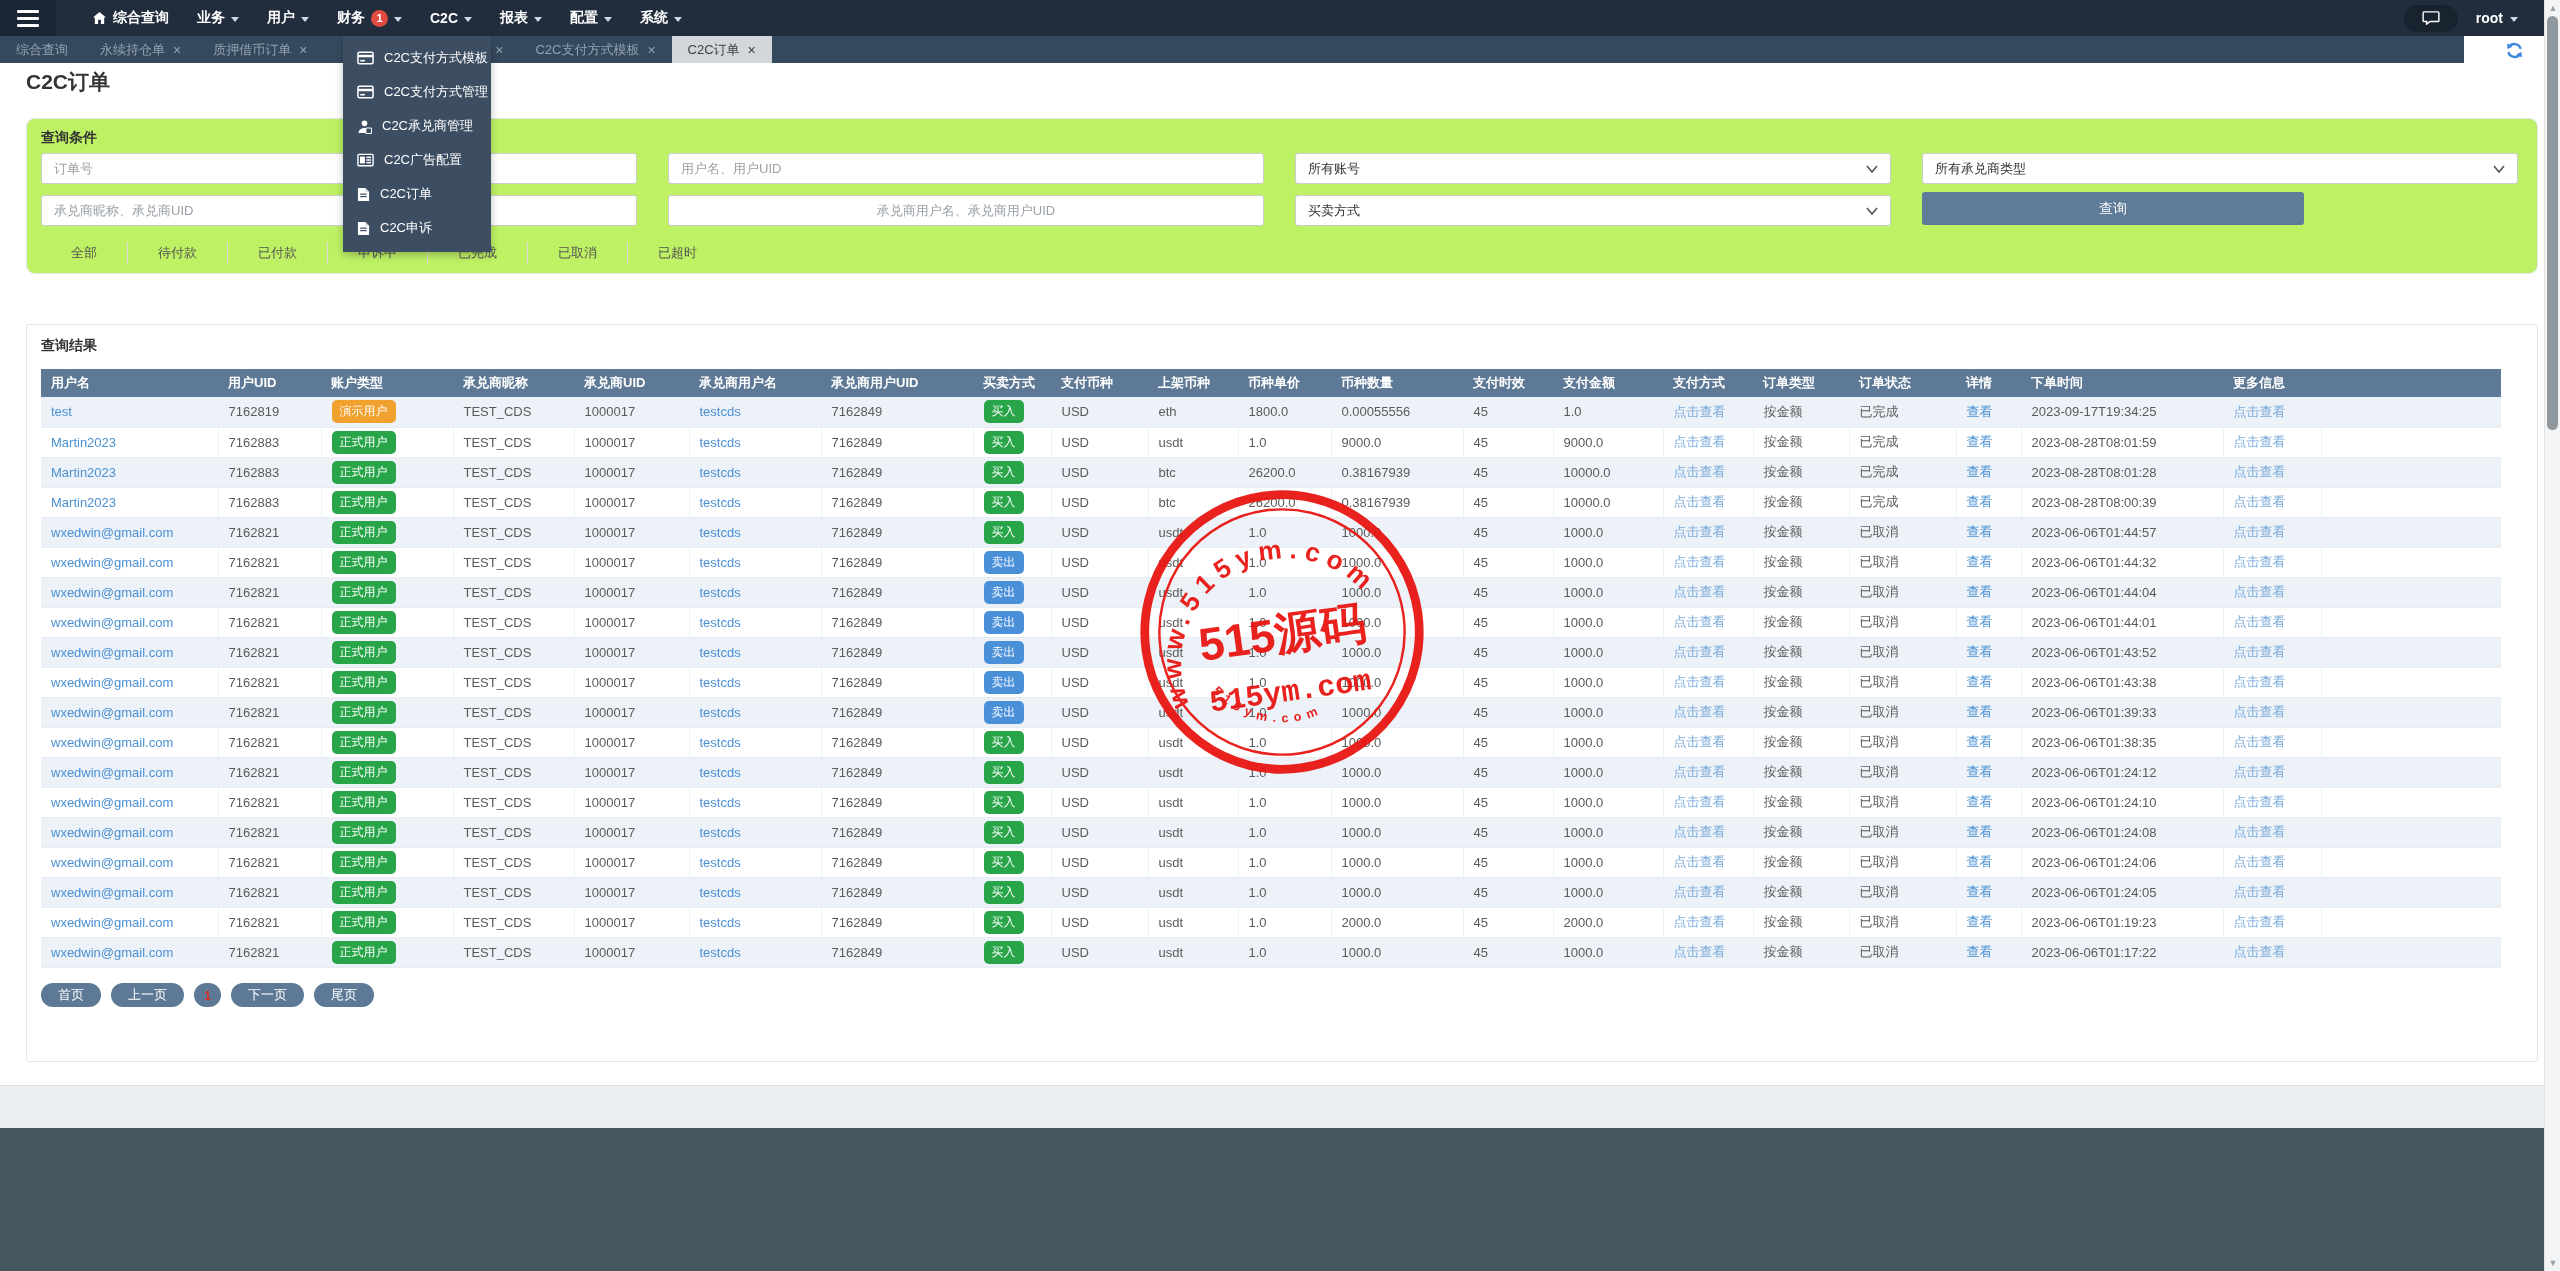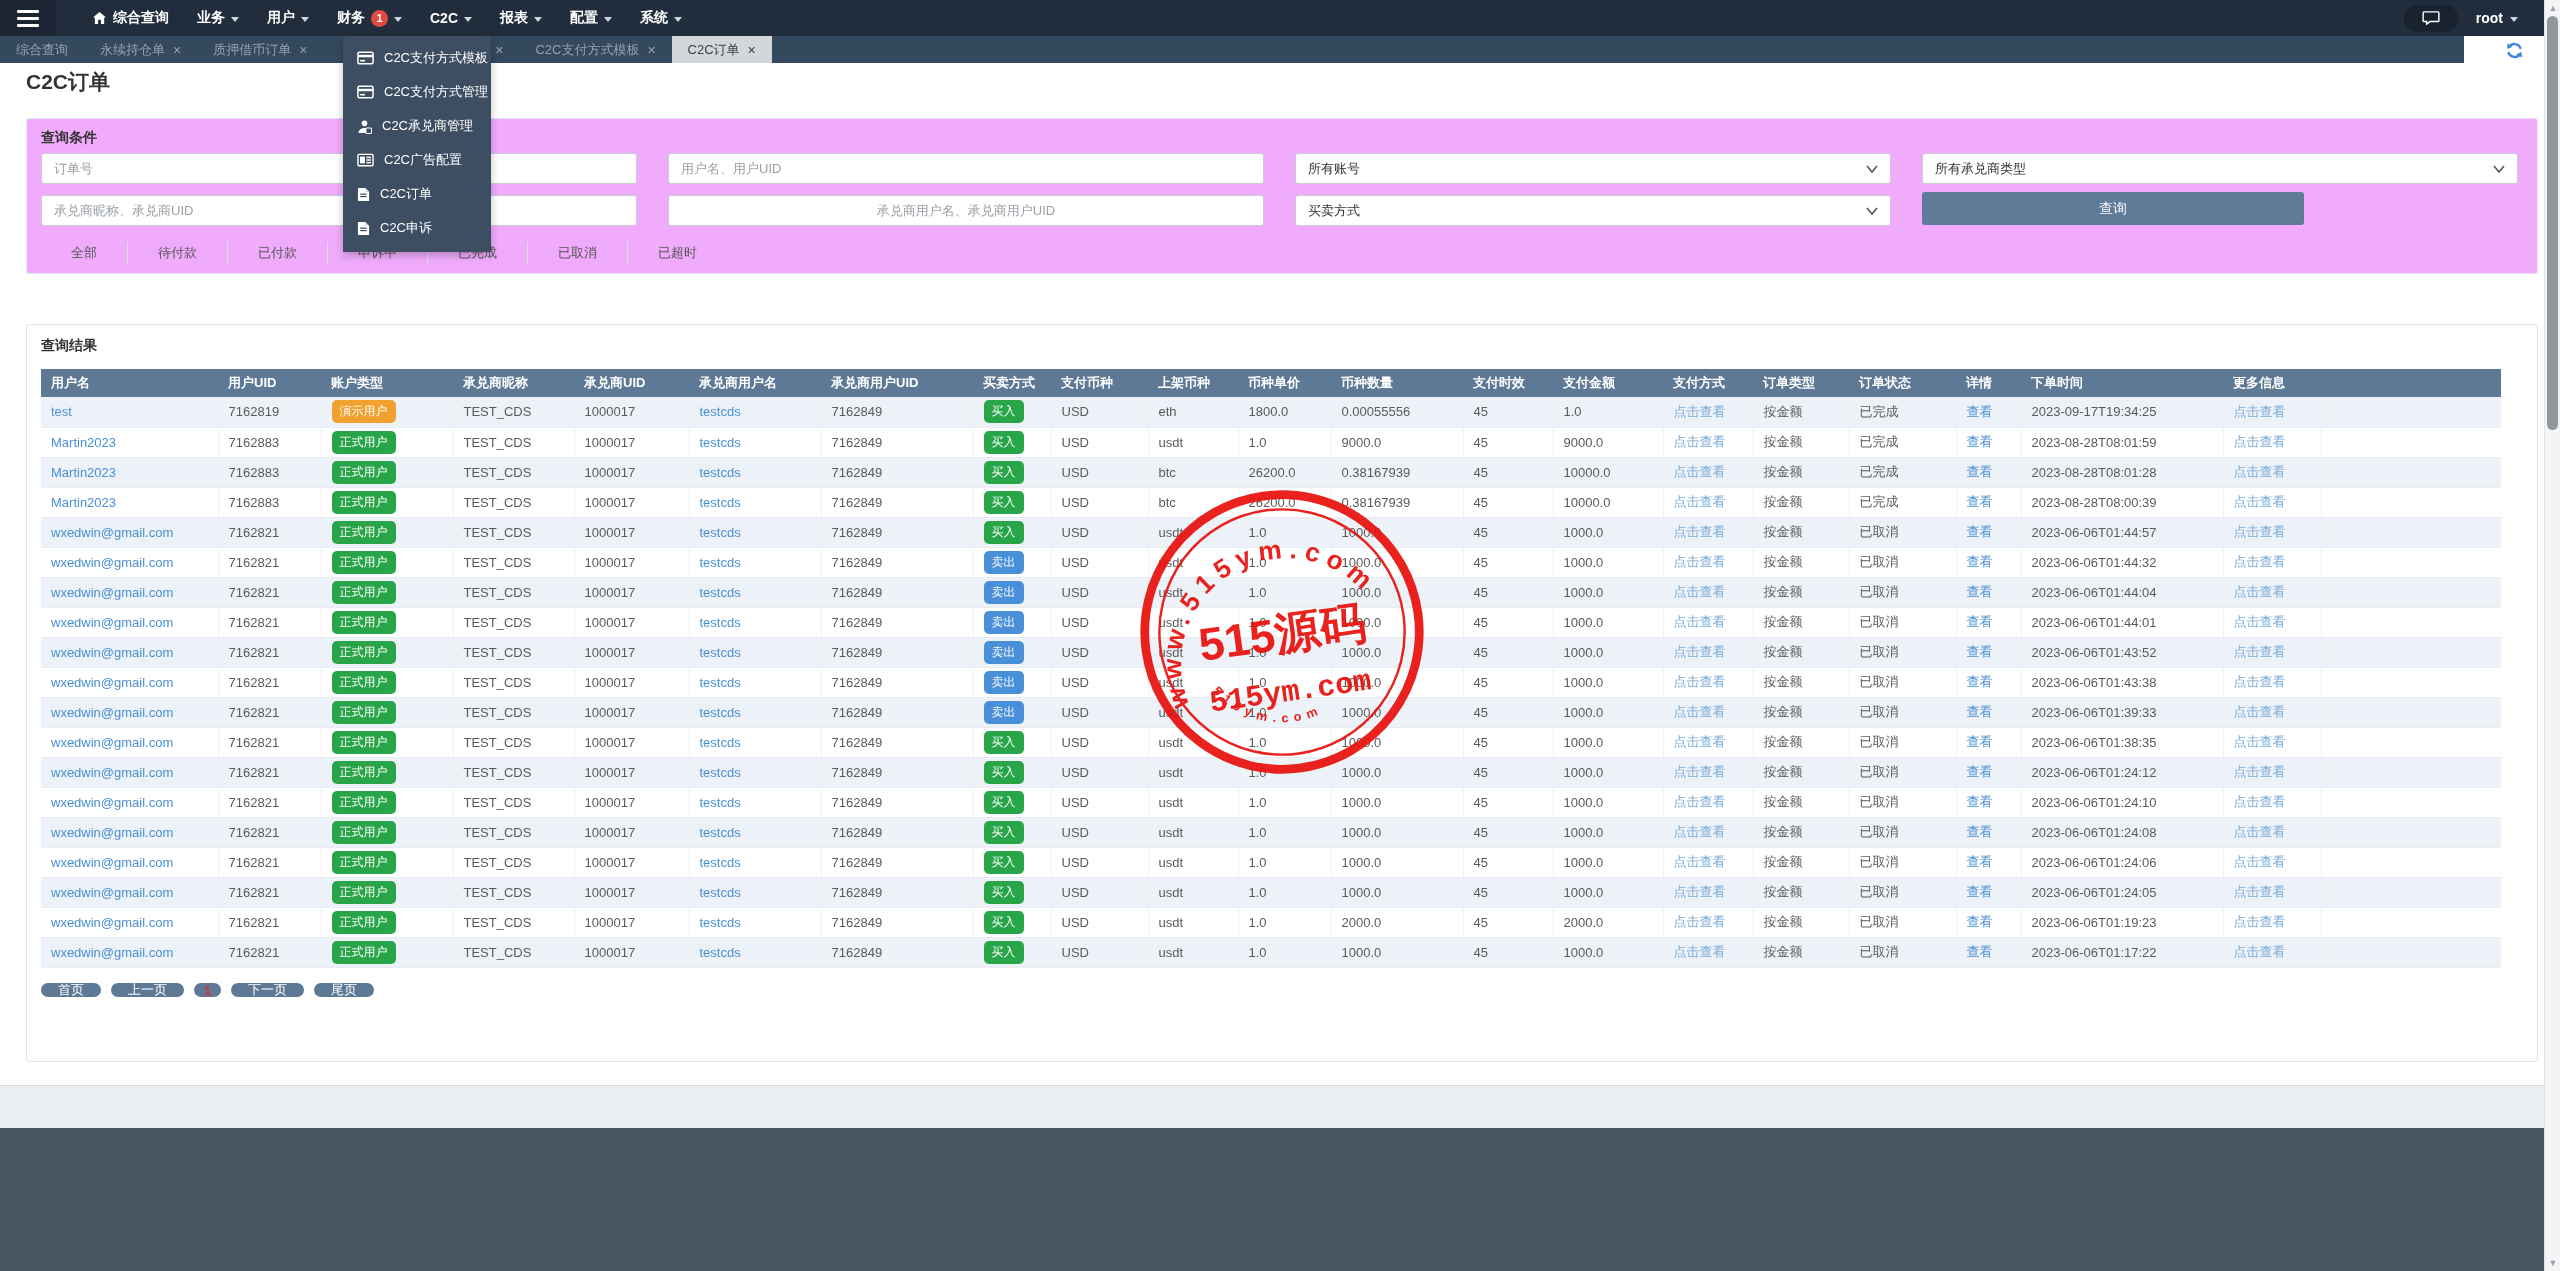--- a/index.html
+++ b/index.html
@@ -41,21 +41,21 @@
   
   .dropdown { position:absolute; left:343px; top:36px; width:148px; background:#3d4e63;
     padding:5px 0 7px 0; z-index:50; box-shadow:0 3px 8px rgba(0,0,0,.25); }
   .dd-item { display:flex; align-items:center; gap:10px; height:34px; padding:0 0 0 14px;
     color:#fff; font-size:13px; cursor:pointer; white-space:nowrap; }
 
   
   .page-title { position:absolute; left:26px; top:68px; font-size:21px; font-weight:bold; color:#333; }
 
   .query-panel { position:absolute; left:26px; top:118px; width:2512px; height:156px;
-    border:1px solid #e3e6ea; border-radius:3px; background:#f0abfc;text-decoration:underline; }
+    border:1px solid #e3e6ea; border-radius:9px; background:#bef264;text-decoration:underline; }
   .sec-head { font-size:14px; font-weight:bold; color:#333; }
   .query-head { position:absolute; left:14px; top:10px; }
   .q-input { position:absolute; height:31px; width:596px; border:1px solid #c8cdd3; border-radius:3px;
     padding:0 12px; font-size:13px; color:#444; outline:none; background:#fff;
     font-family:"Liberation Sans","DejaVu Sans",sans-serif; }
   .q-input::placeholder { color:#9aa0a6; }
   .q-select { position:absolute; height:31px; width:596px; border:1px solid #c8cdd3; border-radius:3px;
     padding:0 12px; font-size:13px; color:#333; background:#fff; display:flex; align-items:center;
     justify-content:space-between; cursor:pointer; }
   .search-btn { position:absolute; left:1895px; top:73px; width:382px; height:33px; background:#5e7b98;
@@ -79,21 +79,21 @@
   table.grid td:last-child { border-right:none; }
   table.grid tr.odd td { background:#edf2f8; }
   .lnk { color:#4a90d2; cursor:pointer; }
   .lnk-light { color:#78aada; cursor:pointer; }
   .badge { display:inline-block; padding:3px 8px; border-radius:5px; color:#fff; font-size:12px; }
   .badge-green { background:#28a548; }
   .badge-orange { background:#f0a12e; }
   .badge-blue { background:#4a90d9; }
 
   .pagination { position:absolute; left:14px; top:658px; display:flex; gap:10px; align-items:center; }
-  .pg-btn { height:14px; padding:0 17px; border-radius:14px; background:#5d7995; color:#fff;
+  .pg-btn { height:24px; padding:0 17px; border-radius:14px; background:#5d7995; color:#fff;
     font-size:13px; border:none; cursor:pointer; display:flex; align-items:center;
     font-family:"Liberation Sans","DejaVu Sans",sans-serif; }
   .pg-cur { width:27px; padding:0; justify-content:center; color:#d9302c; font-weight:bold; }
 
   .bottom-strip { position:absolute; left:0; top:1085px; width:2544px; height:43px; background:#eceff1;
     border-top:1px solid #dadedf; }
   .footer { position:absolute; left:0; top:1128px; width:2544px; height:143px; background:#45565f; }
 
   
   .scrollbar { position:absolute; right:0; top:0; width:16px; height:1271px; background:#f3f4f5;

